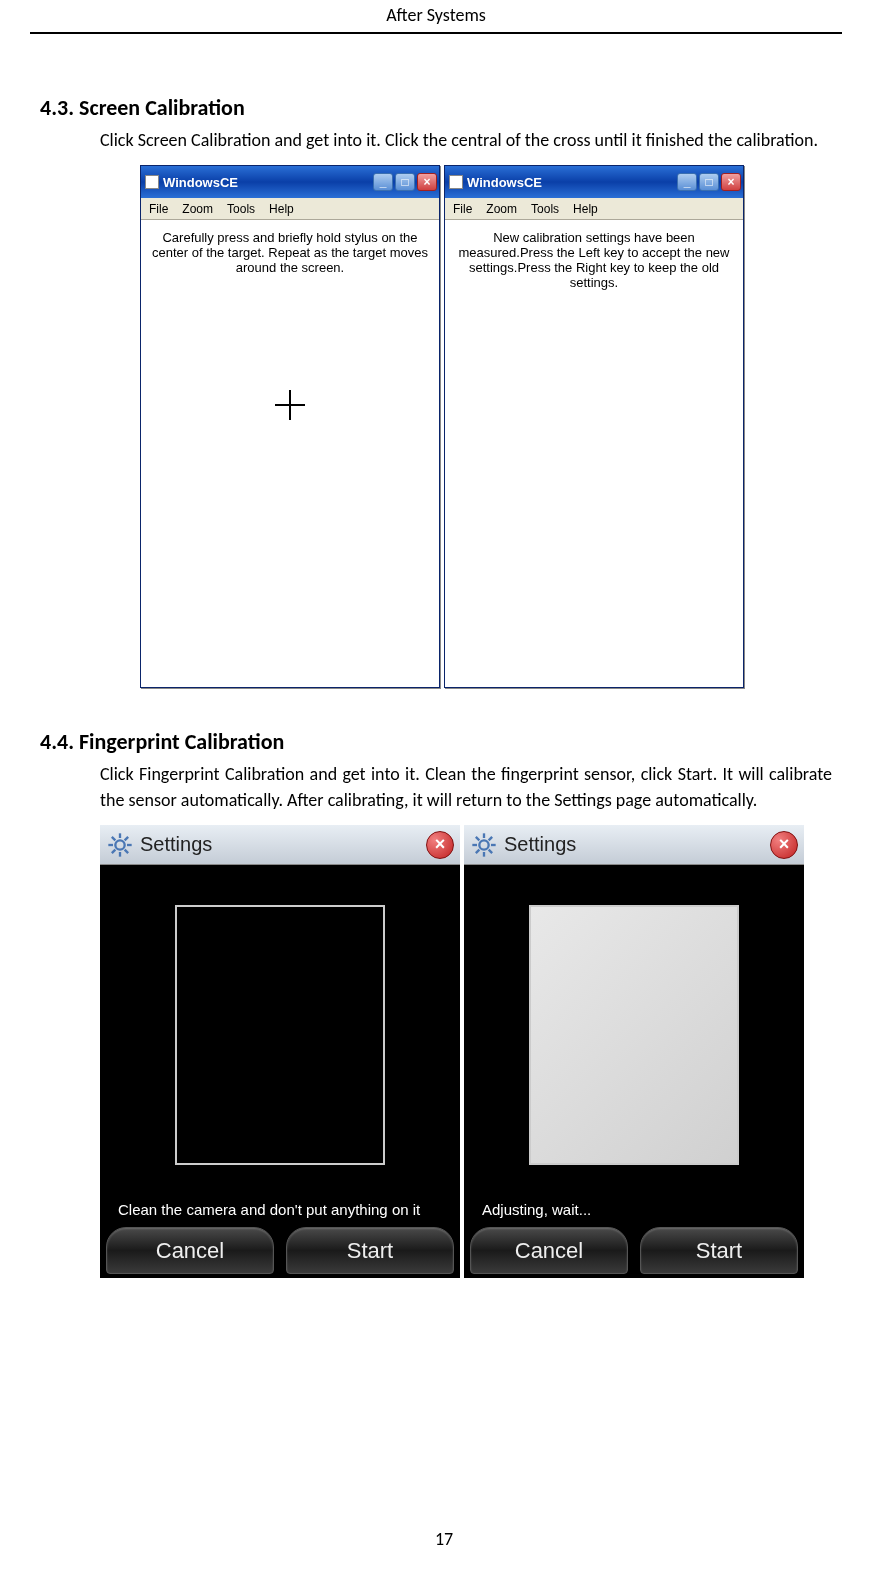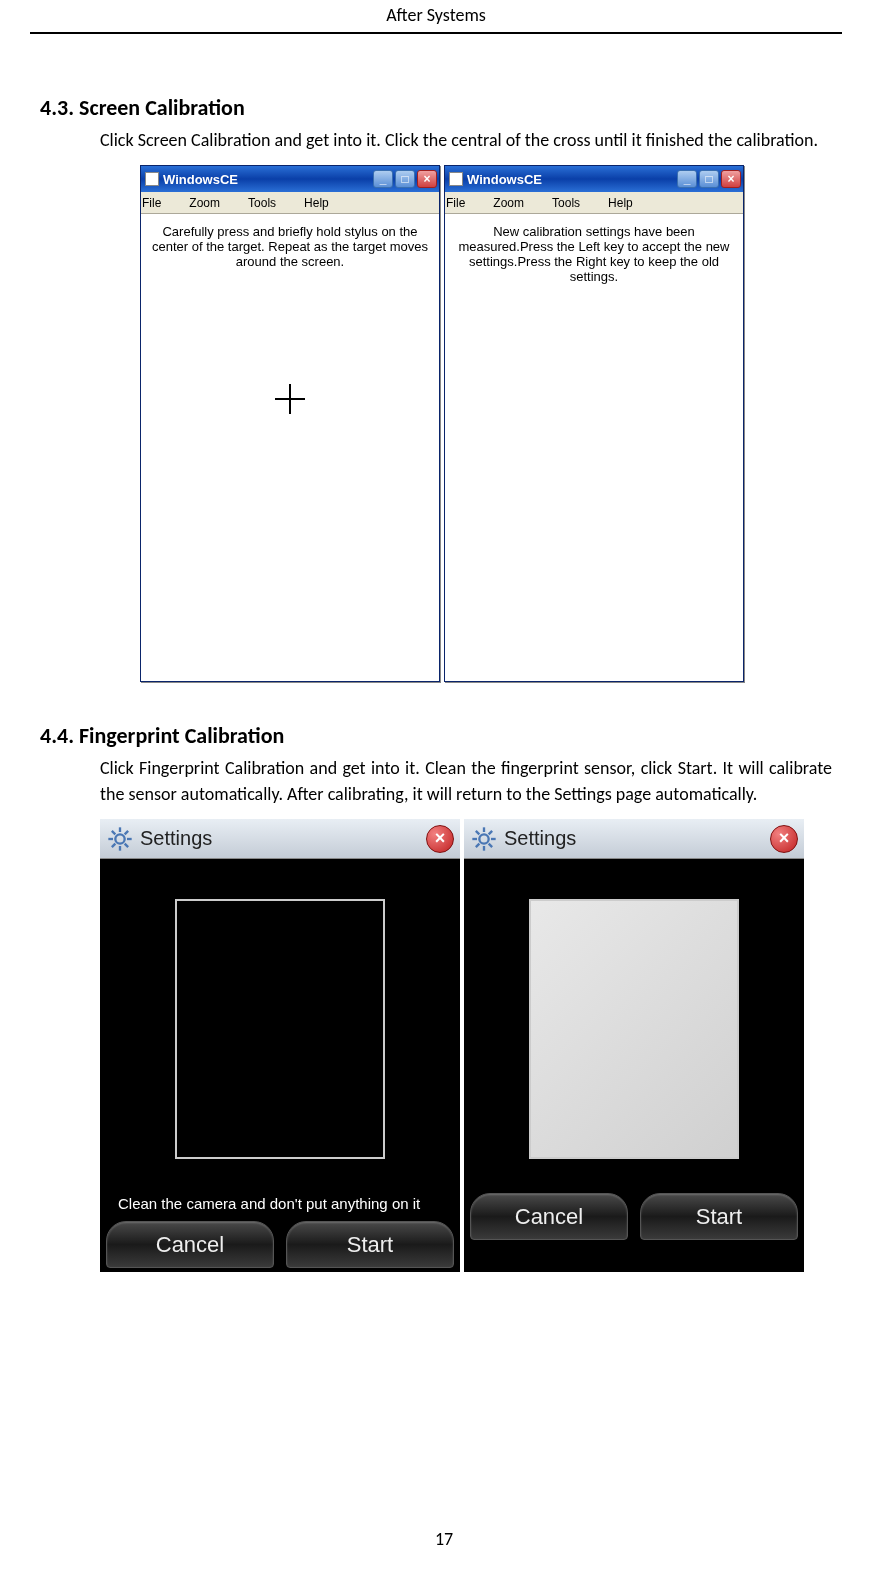--- a/index.html
+++ b/index.html
@@ -34,21 +34,21 @@
   }
   .figure-row { display: flex; gap: 4px; margin-left: 100px; margin-bottom: 40px; }
   
   .wince {
     width: 300px;
     border: 1px solid #0a246a;
     background: #fff;
     box-shadow: 1px 1px 0 #888;
   }
   .wince-titlebar {
-    height: 26px;
+    height: 32px;
     background: linear-gradient(to bottom, #2a6fd6 0%, #0a3fa8 50%, #2a6fd6 100%);
     display: flex;
     align-items: center;
     padding: 0 2px 0 4px;
     color: #fff;
     font-family: Tahoma, sans-serif;
     font-size: 13px;
     font-weight: bold;
     justify-content: center;
   }
@@ -77,24 +77,24 @@
     background: linear-gradient(to bottom,#f0a0a0,#d04040);
     color: #fff;
     border: 1px solid #a02020;
   }
   .wince-menubar {
     height: 22px;
     background: #ece9d8;
     border-bottom: 1px solid #aca899;
     display: flex;
     align-items: center;
-    padding-left: 1px;
+    padding-left: 8px;
     font-family: Tahoma, sans-serif;
     font-size: 12px;
-    gap: 28px;
+    gap: 14px;
   }
   .wince-body {
     height: 467px;
     background: #fff;
     padding: 10px 8px;
     font-family: Tahoma, sans-serif;
     font-size: 13px;
     text-align: center;
     position: relative;
   }
@@ -297,20 +297,21 @@
                 <line x1="16" y1="8" x2="19" y2="5"></line>
               </g>
             </svg>
         </span>
         <span class="settings-title">Settings</span>
         <div class="settings-close">×</div>
       </div>
       <div class="settings-body">
         <div class="sensor-frame light"></div>
       </div>
+      <div class="settings-msg">Adjusting, wait...</div>
       <div class="settings-buttons">
         <div class="pill-btn">Cancel</div>
         <div class="pill-btn">Start</div>
       </div>
     </div>
   </div>
 
 </div>
 
 <div class="page-number">17</div>

